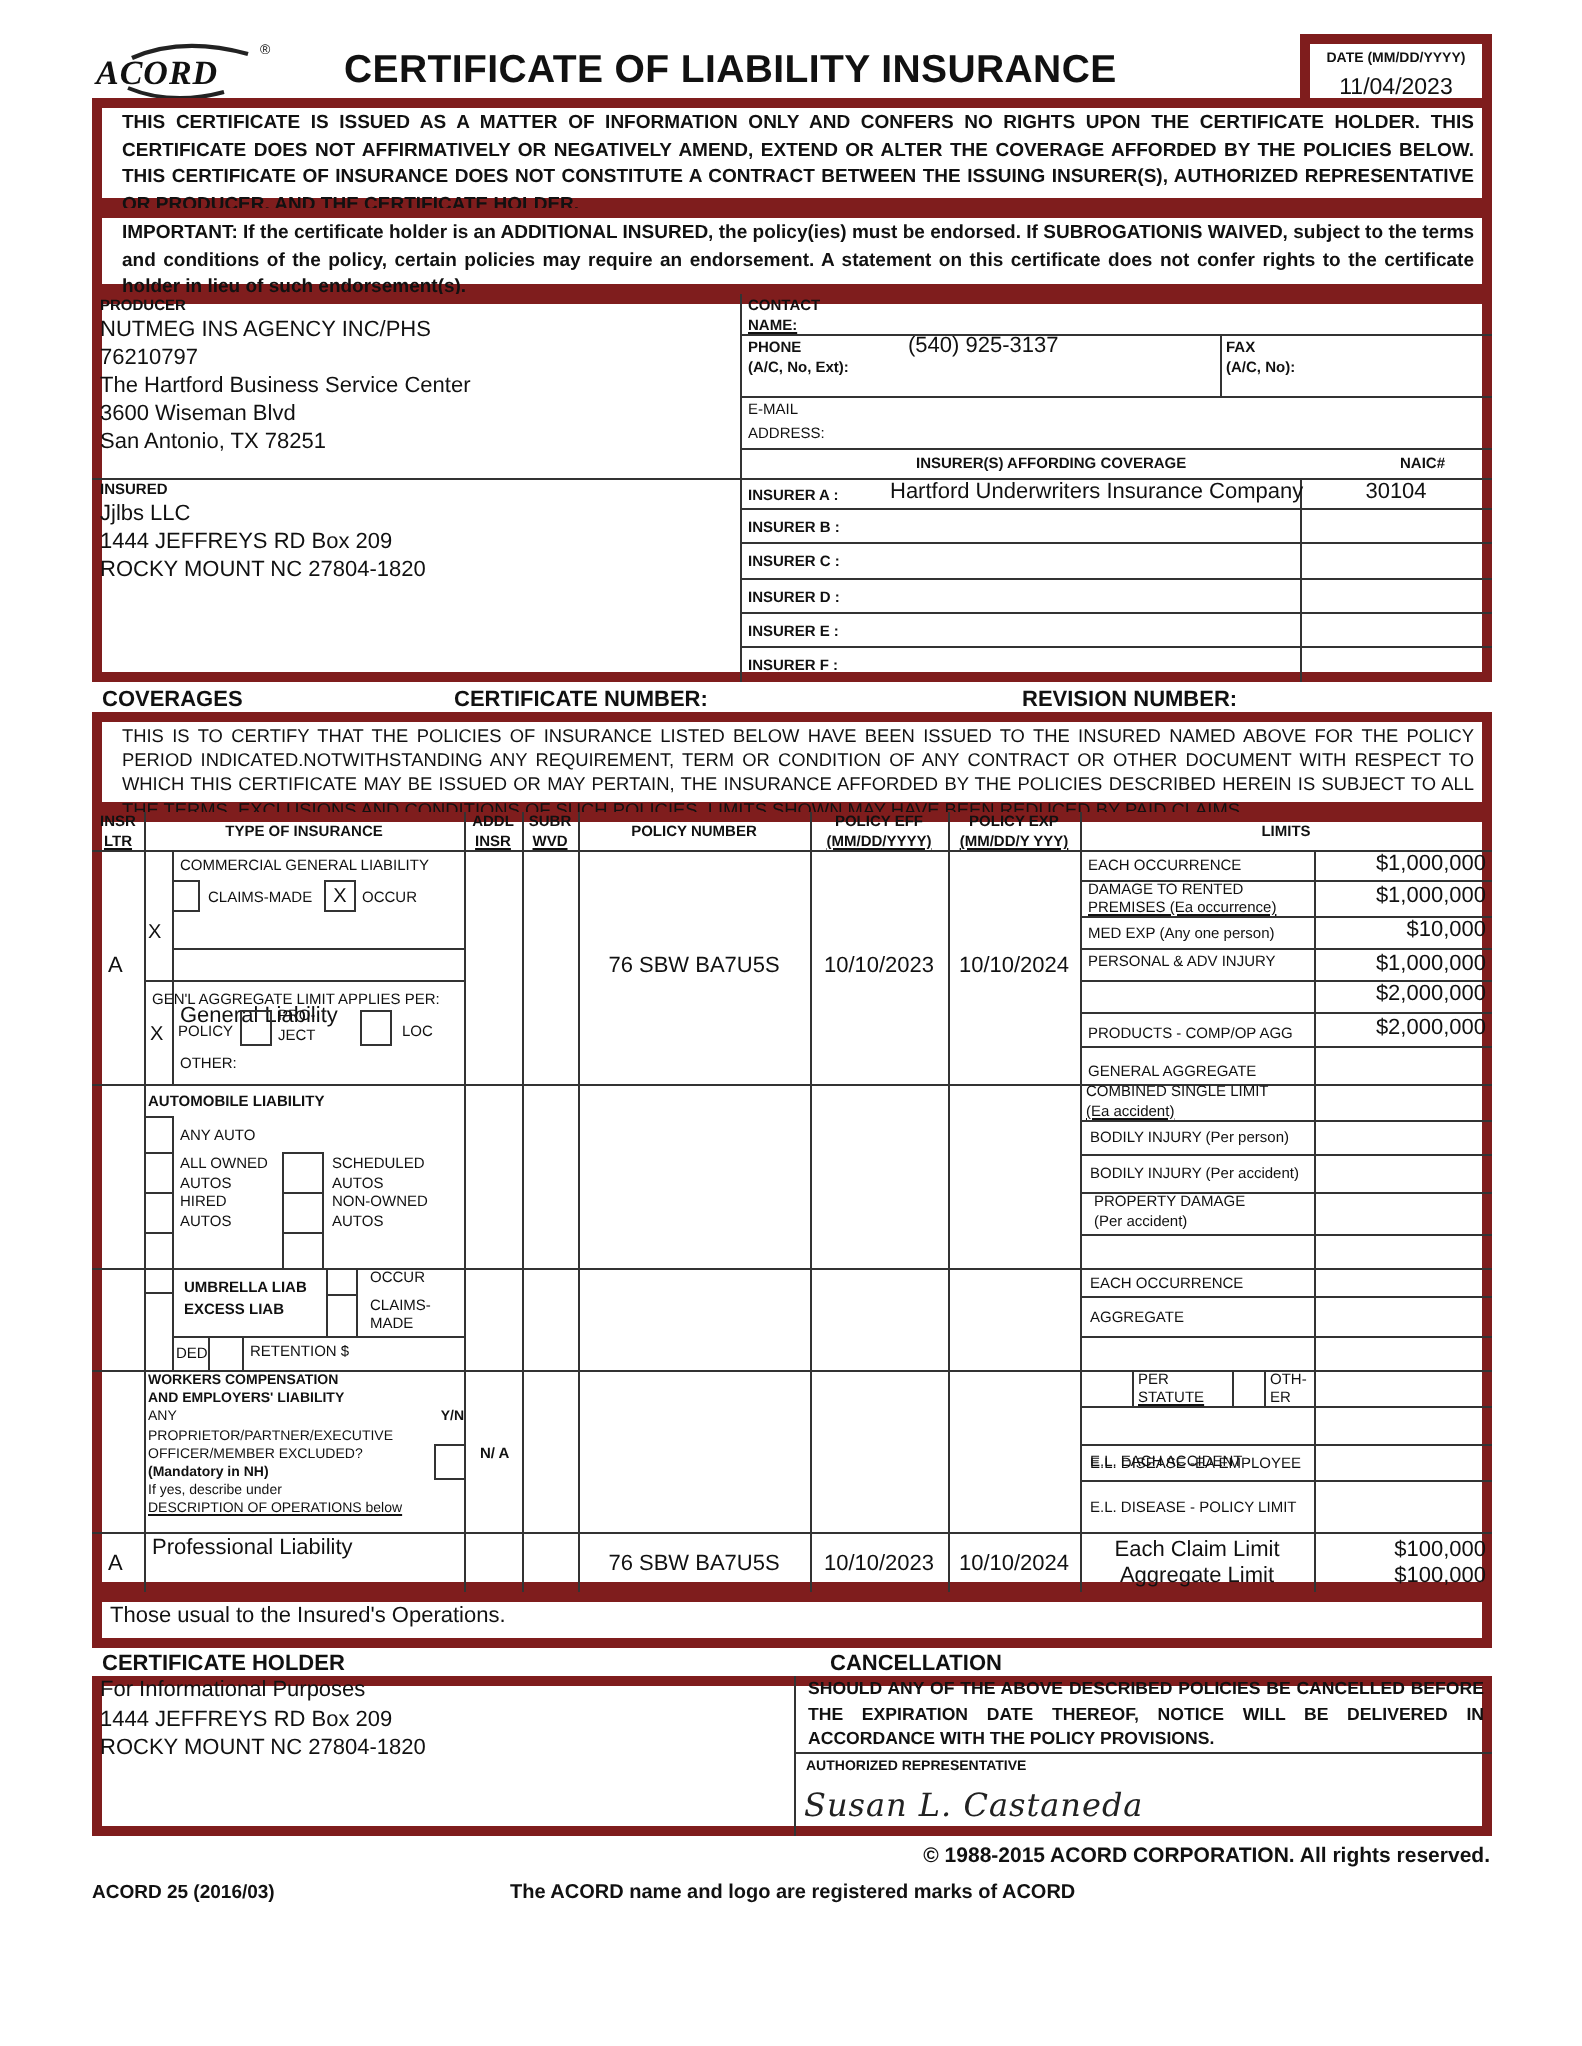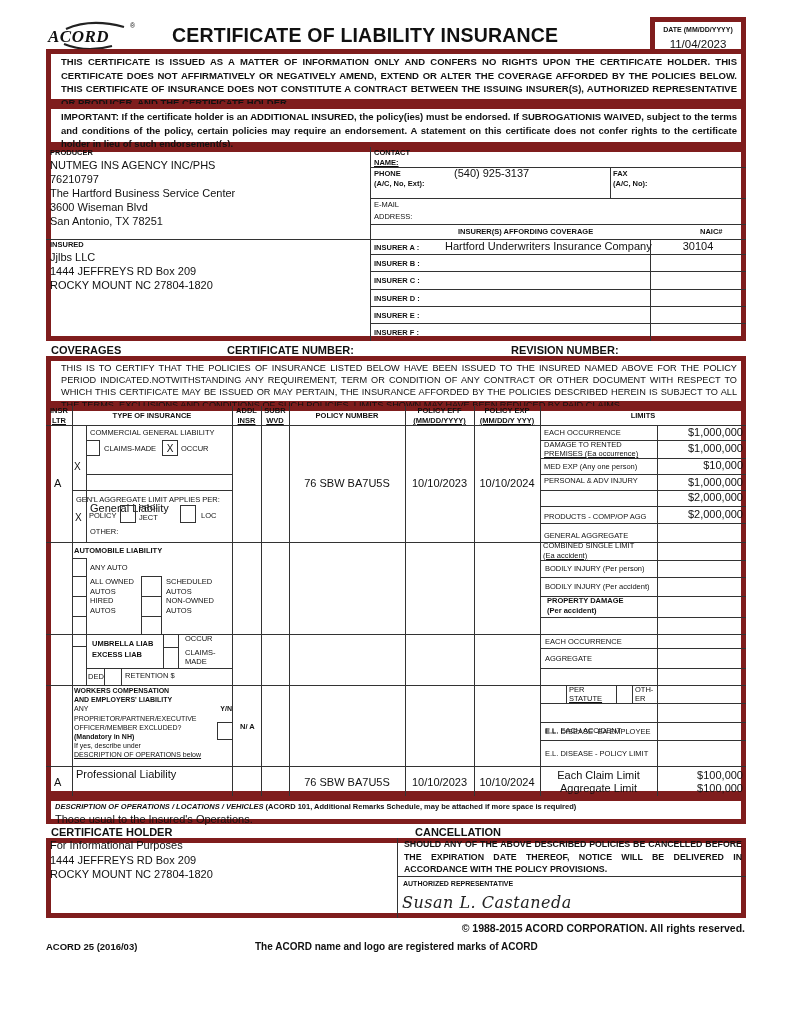--- a/index.html
+++ b/index.html
@@ -222,21 +222,21 @@
 </div>
 <div class="abs lbln" style="left:543px;top:541px;line-height:9.5px;">
   <div>COMBINED SINGLE LIMIT</div>
     <div style="text-decoration:underline;">(Ea accident)</div>
 </div>
 <div class="hline" style="left:540px;top:560px;width:206px;"></div>
 <div class="abs lbln" style="left:545px;top:564px;">BODILY INJURY (Per person)</div>
 <div class="hline" style="left:540px;top:577px;width:206px;"></div>
 <div class="abs lbln" style="left:545px;top:582px;">BODILY INJURY (Per accident)</div>
 <div class="hline" style="left:540px;top:596px;width:206px;"></div>
-<div class="abs lbln" style="left:547px;top:596px;line-height:10px;font-weight:bold;">
+<div class="abs lbln" style="left:547px;top:596px;line-height:10px;">
   <div>PROPERTY DAMAGE</div>
     <div>(Per accident)</div>
 </div>
 <div class="hline" style="left:540px;top:617px;width:206px;"></div>
 
 <div class="hline" style="left:46px;top:634px;width:700px;"></div>
 
 <div class="vline" style="left:86px;top:634px;height:51px;"></div>
 <div class="hline" style="left:72px;top:646px;width:14px;"></div>
 <div class="abs lbl" style="left:92px;top:639px;">UMBRELLA LIAB</div>
@@ -296,23 +296,20 @@
 <div class="abs val" style="left:76px;top:767px;">Professional Liability</div>
 <div class="abs val c" style="left:289px;top:775px;width:116px;">76 SBW BA7U5S</div>
 <div class="abs val c" style="left:405px;top:775px;width:69px;">10/10/2023</div>
 <div class="abs val c" style="left:474px;top:775px;width:66px;">10/10/2024</div>
 <div class="abs val c" style="left:540px;top:768px;width:117px;">Each Claim Limit</div>
 <div class="abs val c" style="left:540px;top:781px;width:117px;">Aggregate Limit</div>
 <div class="abs val r" style="left:660px;top:768px;width:83px;">$100,000</div>
 <div class="abs val r" style="left:660px;top:781px;width:83px;">$100,000</div>
 
 <div class="abs b" style="left:46px;top:796px;width:700px;height:28px;padding:0 0 0 4px;">
-  <div style="font-size:7.5px;font-weight:bold;line-height:11px;">
-    <span style="font-style:italic;">DESCRIPTION OF OPERATIONS / LOCATIONS / VEHICLES</span><span> (ACORD 101, Additional Remarks Schedule, may be attached if more space is required)</span>
-  </div>
   <div class="val">Those usual to the Insured's Operations.</div>
 </div>
 
 <div class="abs hdr" style="left:51px;top:826px;">CERTIFICATE HOLDER</div>
 <div class="abs hdr" style="left:415px;top:826px;">CANCELLATION</div>
 <div class="abs b" style="left:46px;top:838px;width:700px;height:80px;"></div>
 <div class="vline" style="left:397px;top:838px;height:80px;"></div>
 <div class="abs" style="left:50px;top:838px;">
   <div class="val" style="line-height:14.5px;">For Informational Purposes</div>
   <div class="val" style="line-height:14.5px;">1444 JEFFREYS RD Box 209</div>

